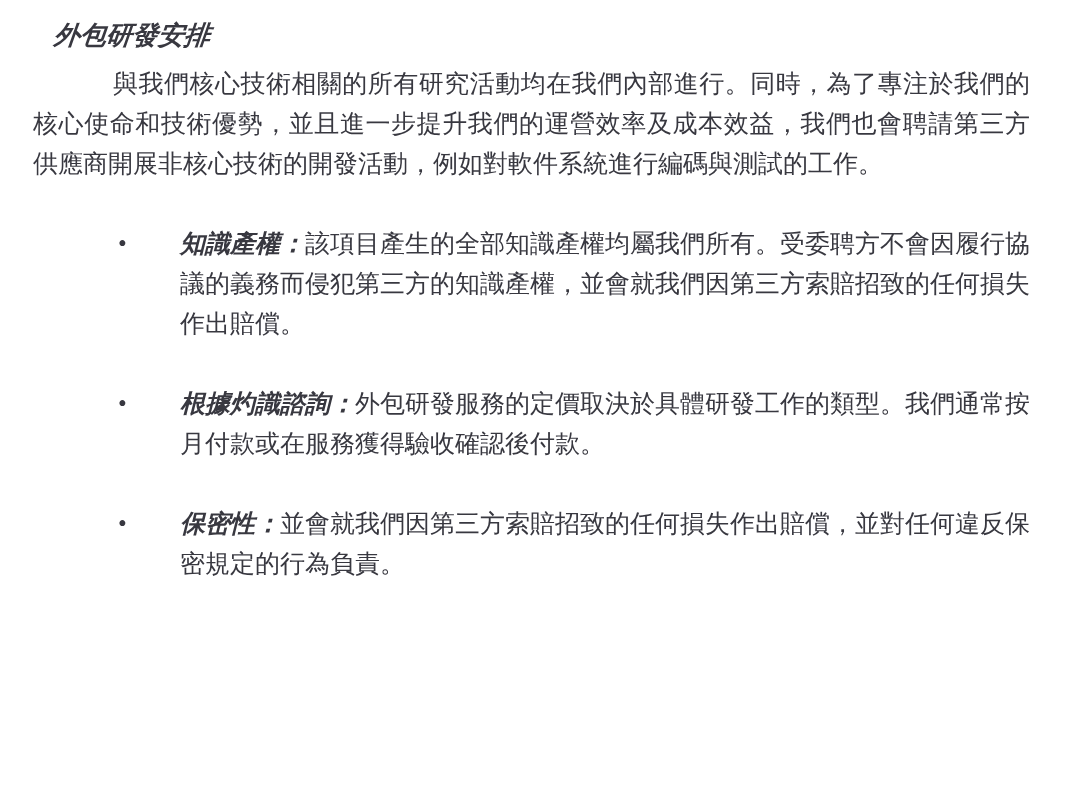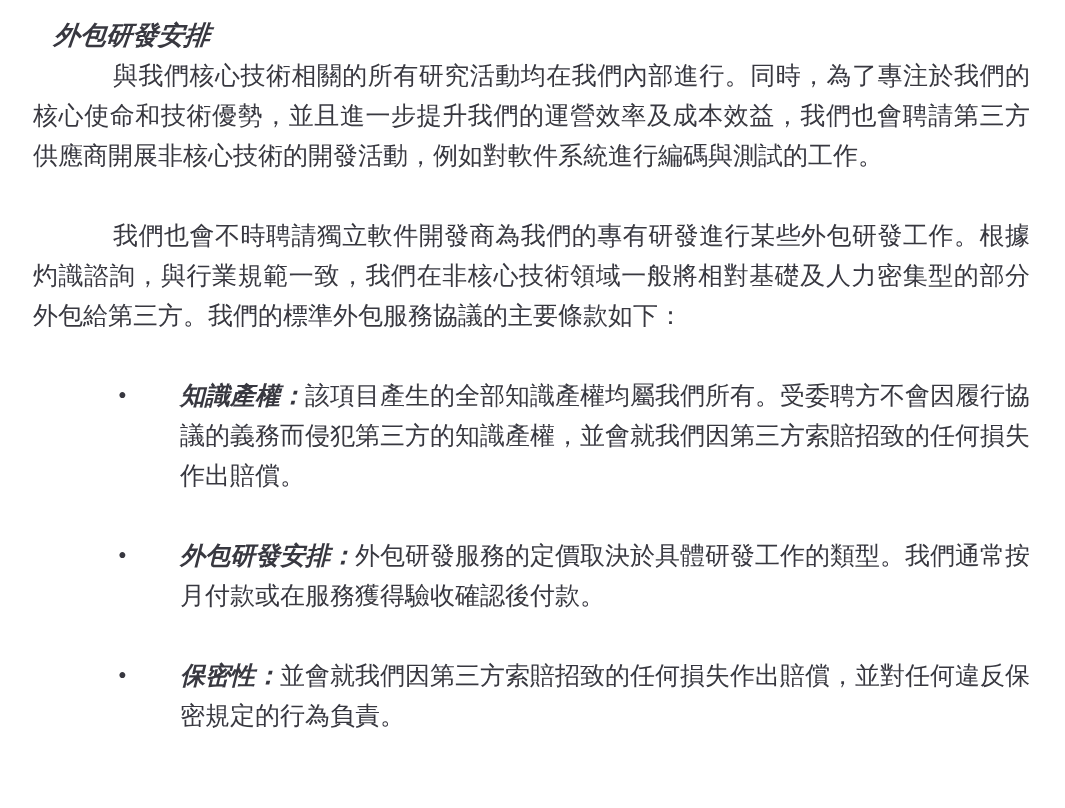--- a/index.html
+++ b/index.html
@@ -25,21 +25,21 @@
     font-size: 26px;
     line-height: 40px;
     font-weight: 700;
     font-style: italic;
     transform: skewX(-6deg);
     transform-origin: left bottom;
     display: inline-block;
   }
   .title-row { height: 40px; }
   .para {
-    margin: 0 0 40px 0;
+    margin: 8px 0 40px 0;
     text-indent: 80px;
     text-align: justify;
     text-justify: inter-character;
   }
   .bullet {
     position: relative;
     margin: 0 0 40px 0;
     padding-left: 147px;
     text-align: justify;
     text-justify: inter-character;
@@ -62,27 +62,26 @@
 <body>
 
 <div class="page">
 
   <div class="title-row">
     <h1 class="doc-title">外包研發安排</h1>
   </div>
 
   <p class="para">與我們核心技術相關的所有研究活動均在我們內部進行。同時，為了專注於我們的核心使命和技術優勢，並且進一步提升我們的運營效率及成本效益，我們也會聘請第三方供應商開展非核心技術的開發活動，例如對軟件系統進行編碼與測試的工作。</p>
 
-  <p class="para">我們也會不時聘請獨立軟件開發商為我們的專有研發進行某些外包研發工作。根據灼識諮詢，與行業規範一致，我們在非核心技術領域一般將相對基礎及人力密集型的部分外包給第三方。我們的標準外包服務協議的主要條款如下：</p>
 
   <div class="bullet">
     <span class="bullet-dot">•</span><span class="bullet-lead">知識產權：</span><span>該項目產生的全部知識產權均屬我們所有。受委聘方不會因履行協議的義務而侵犯第三方的知識產權，並會就我們因第三方索賠招致的任何損失作出賠償。</span>
   </div>
 
   <div class="bullet">
-    <span class="bullet-dot">•</span><span class="bullet-lead">外包研發安排：</span><span>外包研發服務的定價取決於具體研發工作的類型。我們通常按月付款或在服務獲得驗收確認後付款。</span>
+    <span class="bullet-dot">•</span><span class="bullet-lead">根據灼識諮詢：</span><span>外包研發服務的定價取決於具體研發工作的類型。我們通常按月付款或在服務獲得驗收確認後付款。</span>
   </div>
 
   <div class="bullet">
     <span class="bullet-dot">•</span><span class="bullet-lead">保密性：</span><span>並會就我們因第三方索賠招致的任何損失作出賠償，並對任何違反保密規定的行為負責。</span>
   </div>
 
 </div>
 
 </body></html>

